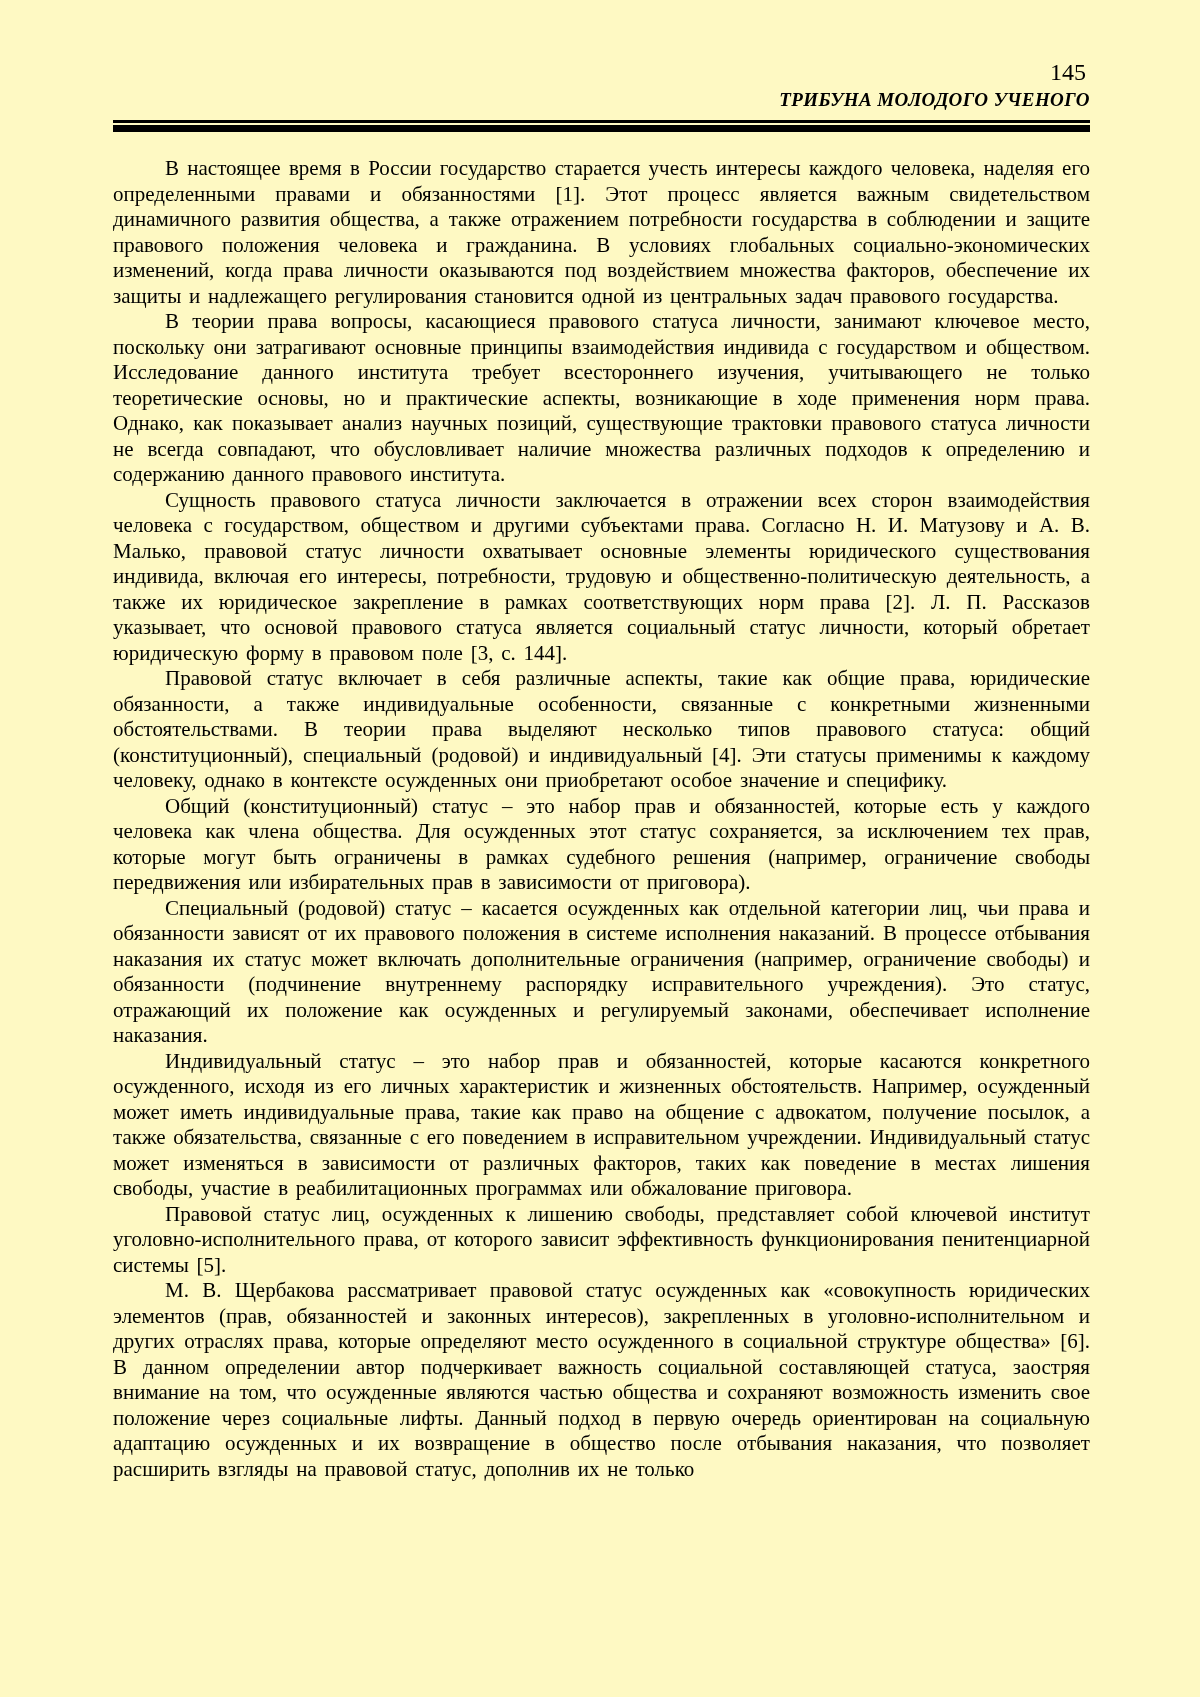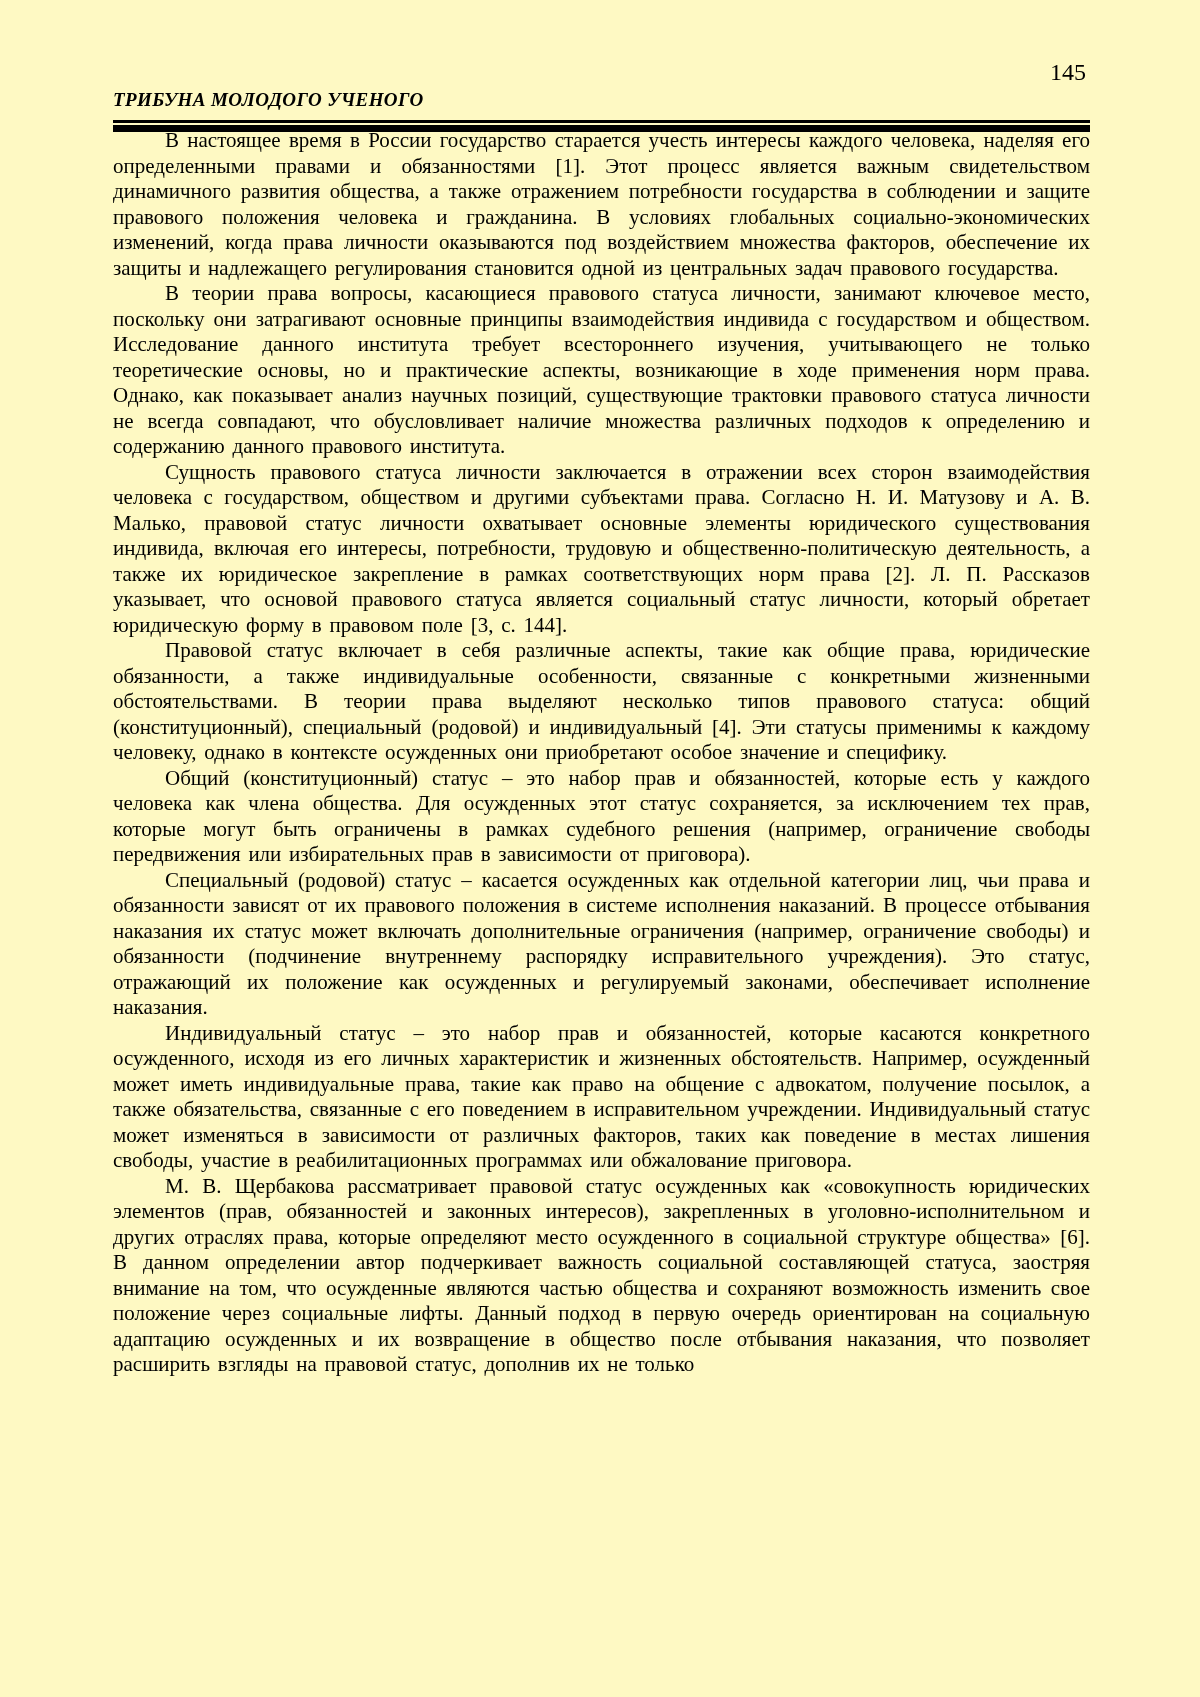--- a/index.html
+++ b/index.html
@@ -22,21 +22,21 @@
     right: 114px;
     font-size: 24px;
     line-height: 28px;
     text-align: right;
   }
   .running-head {
     position: absolute;
     top: 88px;
     left: 113px;
     width: 977px;
-    text-align: left;
+    text-align: right;
     font-weight: bold;
     font-style: italic;
     font-size: 19px;
     line-height: 24px;
     letter-spacing: 0.4px;
   }
   .header-divider {
     position: absolute;
     top: 120px;
     left: 113px;
@@ -46,21 +46,21 @@
     height: 3px;
     background: #000000;
   }
   .divider-thick-line {
     height: 7px;
     background: #000000;
     margin-top: 2px;
   }
   .article-body {
     position: absolute;
-    top: 128px;
+    top: 156px;
     left: 113px;
     width: 977px;
     font-size: 21px;
     line-height: 25.5px;
     text-align: justify;
   }
   .article-body p {
     margin: 0;
     padding: 0;
     text-indent: 52px;
@@ -82,16 +82,17 @@
   </div>
 
   <div class="article-body">
     <p>В настоящее время в России государство старается учесть интересы каждого человека, наделяя его определенными правами и обязанностями [1]. Этот процесс является важным свидетельством динамичного развития общества, а также отражением потребности государства в соблюдении и защите правового положения человека и гражданина. В условиях глобальных социально-экономических изменений, когда права личности оказываются под воздействием множества факторов, обеспечение их защиты и надлежащего регулирования становится одной из центральных задач правового государства.</p>
     <p>В теории права вопросы, касающиеся правового статуса личности, занимают ключевое место, поскольку они затрагивают основные принципы взаимодействия индивида с государством и обществом. Исследование данного института требует всестороннего изучения, учитывающего не только теоретические основы, но и практические аспекты, возникающие в ходе применения норм права. Однако, как показывает анализ научных позиций, существующие трактовки правового статуса личности не всегда совпадают, что обусловливает наличие множества различных подходов к определению и содержанию данного правового института.</p>
     <p>Сущность правового статуса личности заключается в отражении всех сторон взаимодействия человека с государством, обществом и другими субъектами права. Согласно Н. И. Матузову и А. В. Малько, правовой статус личности охватывает основные элементы юридического существования индивида, включая его интересы, потребности, трудовую и общественно-политическую деятельность, а также их юридическое закрепление в рамках соответствующих норм права [2]. Л. П. Рассказов указывает, что основой правового статуса является социальный статус личности, который обретает юридическую форму в правовом поле [3, с. 144].</p>
     <p>Правовой статус включает в себя различные аспекты, такие как общие права, юридические обязанности, а также индивидуальные особенности, связанные с конкретными жизненными обстоятельствами. В теории права выделяют несколько типов правового статуса: общий (конституционный), специальный (родовой) и индивидуальный [4]. Эти статусы применимы к каждому человеку, однако в контексте осужденных они приобретают особое значение и специфику.</p>
     <p>Общий (конституционный) статус – это набор прав и обязанностей, которые есть у каждого человека как члена общества. Для осужденных этот статус сохраняется, за исключением тех прав, которые могут быть ограничены в рамках судебного решения (например, ограничение свободы передвижения или избирательных прав в зависимости от приговора).</p>
     <p>Специальный (родовой) статус – касается осужденных как отдельной категории лиц, чьи права и обязанности зависят от их правового положения в системе исполнения наказаний. В процессе отбывания наказания их статус может включать дополнительные ограничения (например, ограничение свободы) и обязанности (подчинение внутреннему распорядку исправительного учреждения). Это статус, отражающий их положение как осужденных и регулируемый законами, обеспечивает исполнение наказания.</p>
     <p>Индивидуальный статус – это набор прав и обязанностей, которые касаются конкретного осужденного, исходя из его личных характеристик и жизненных обстоятельств. Например, осужденный может иметь индивидуальные права, такие как право на общение с адвокатом, получение посылок, а также обязательства, связанные с его поведением в исправительном учреждении. Индивидуальный статус может изменяться в зависимости от различных факторов, таких как поведение в местах лишения свободы, участие в реабилитационных программах или обжалование приговора.</p>
+    <p>Правовой статус лиц, осужденных к лишению свободы, представляет собой ключевой институт уголовно-исполнительного права, от которого зависит эффективность функционирования пенитенциарной системы [5].</p>
     <p>М. В. Щербакова рассматривает правовой статус осужденных как «совокупность юридических элементов (прав, обязанностей и законных интересов), закрепленных в уголовно-исполнительном и других отраслях права, которые определяют место осужденного в социальной структуре общества» [6]. В данном определении автор подчеркивает важность социальной составляющей статуса, заостряя внимание на том, что осужденные являются частью общества и сохраняют возможность изменить свое положение через социальные лифты. Данный подход в первую очередь ориентирован на социальную адаптацию осужденных и их возвращение в общество после отбывания наказания, что позволяет расширить взгляды на правовой статус, дополнив их не только</p>
   </div>
 
 </div>
 
 </body></html>

